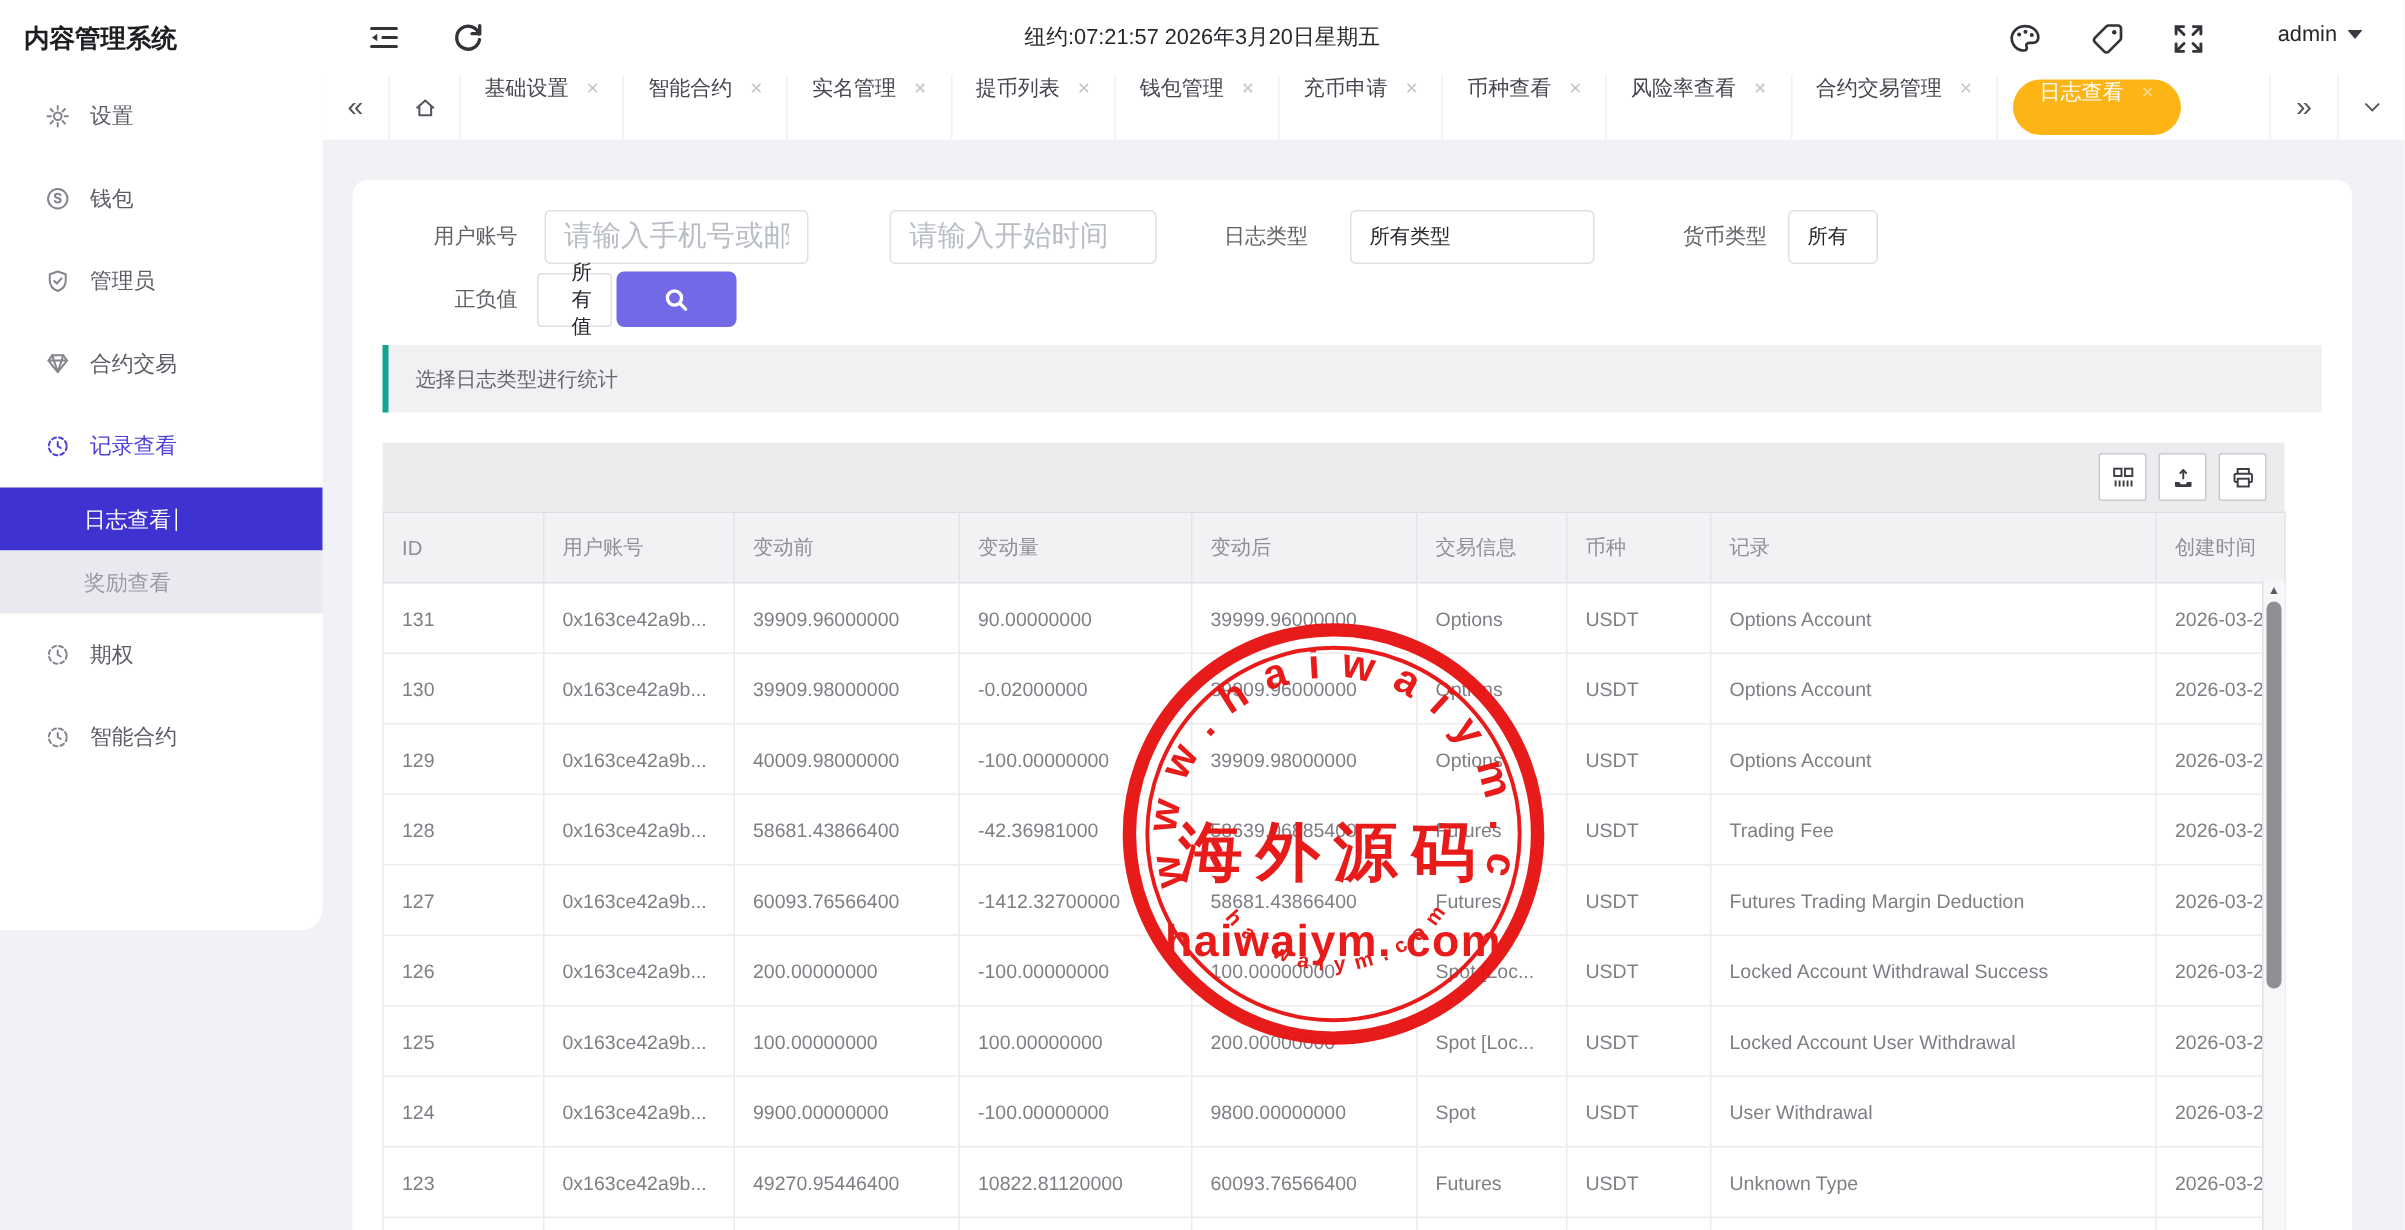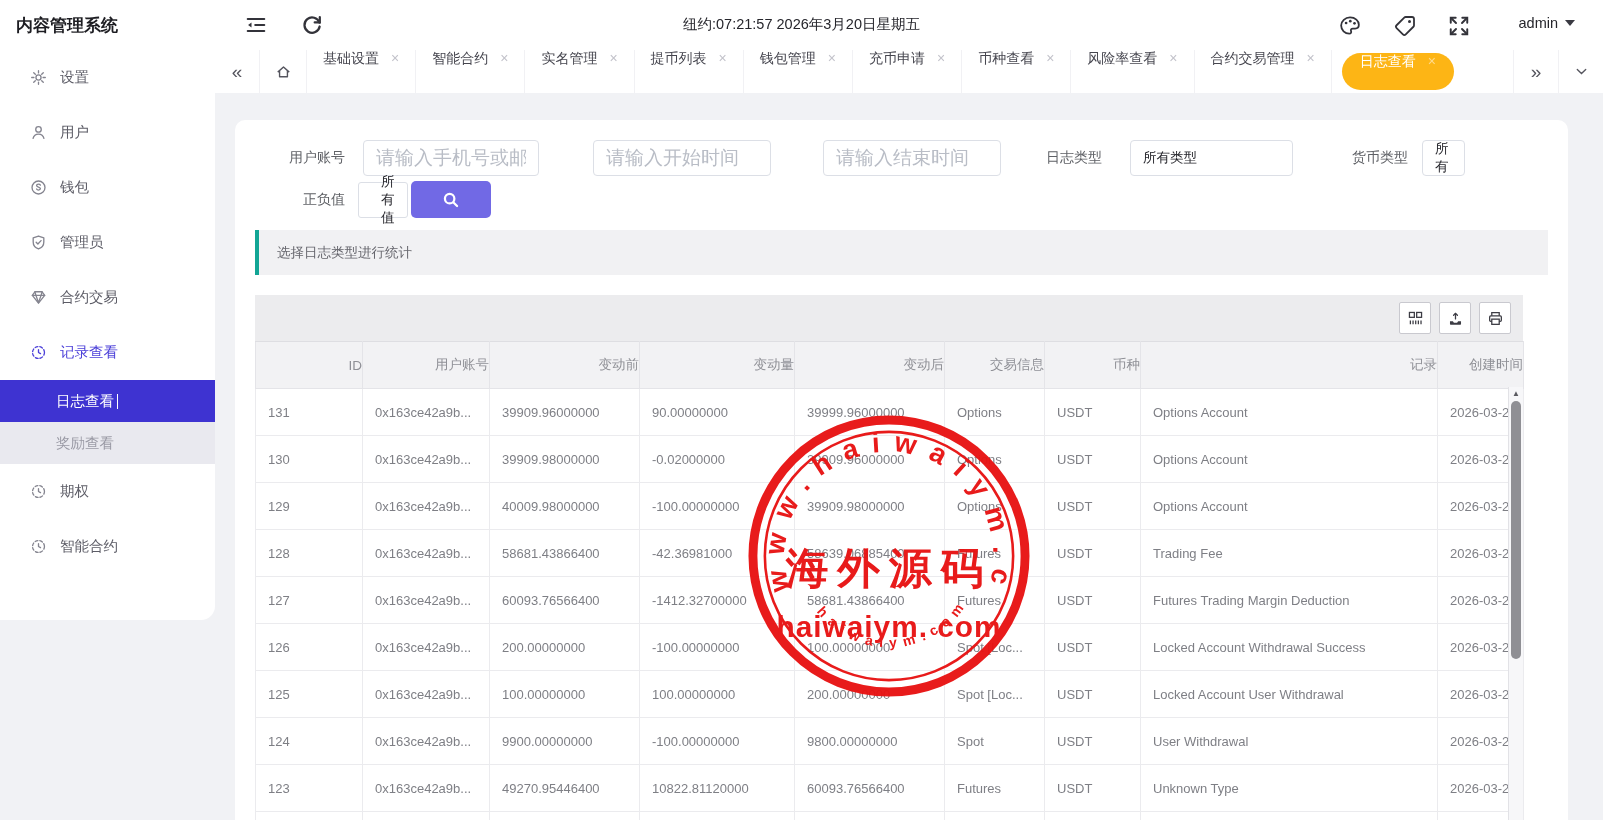--- a/index.html
+++ b/index.html
@@ -56,21 +56,21 @@
   
   .alert{margin:12px 20px 0 20px;height:45px;background:#f1f1f3;border-left:4px solid #12a595;display:flex;align-items:center;padding-left:18px;font-size:13.5px;color:#66666d}
   
   .tablewrap{position:relative;margin:20px 0 0 20px;width:1268px}
   .tbl-toolbar{height:46px;background:#ececee;display:flex;align-items:center;justify-content:flex-end;gap:8px;padding-right:12px;box-sizing:border-box}
   .tool-btn{width:30px;height:30px;background:#fff;border:1px solid #c9c9cf;border-radius:2px;display:flex;align-items:center;justify-content:center;color:#3c3c44;cursor:pointer}
   .tool-btn svg{width:17px;height:17px}
   table{border-collapse:collapse;table-layout:fixed;width:1268px}
   col.c0{width:107px}col.c1{width:127px}col.c2{width:150px}col.c3{width:155px}
   col.c4{width:150px}col.c5{width:100px}col.c6{width:96px}col.c7{width:297px}col.c8{width:86px}
-  th{height:46px;background:#f2f2f4;border:1px solid #e4e4e8;border-top:1px solid #dedee2;font-weight:normal;font-size:13.5px;color:#8f9096;text-align:right;padding:0 0 0 12px}
+  th{height:46px;background:#f2f2f4;border:1px solid #e4e4e8;border-top:1px solid #dedee2;font-weight:normal;font-size:13.5px;color:#8f9096;text-align:left;padding:0 0 0 12px}
   td{height:46px;background:#fff;border:1px solid #ebebee;font-size:13px;color:#7e7f85;padding:0 0 0 12px;white-space:nowrap;overflow:hidden}
   tr.partial td{height:24px;border-bottom:none}
   
   .vscroll{position:absolute;right:0;top:92px;width:14px;height:439px;background:#f7f7f9;border-left:1px solid #e2e2e6;z-index:2}
   .vscroll .up{position:absolute;top:2px;left:0;width:14px;text-align:center;font-size:8px;color:#5a5a60}
   .vscroll .thumb{position:absolute;top:14px;left:2px;width:10px;height:258px;background:#8f8f94;border-radius:6px}
   
   .stamp{position:absolute;left:745px;top:412px;width:288px;height:288px;z-index:9;pointer-events:none;opacity:.96}
   .stamp text{font-family:"Liberation Sans","DejaVu Sans",sans-serif}
 </style>
@@ -122,27 +122,20 @@
   <div id="side-list">
       <div class="side-item">
         <span class="si"><svg viewBox="0 0 16 16" fill="none" stroke="currentColor" stroke-width="1.25" stroke-linecap="round" stroke-linejoin="round">
             <circle cx="8" cy="8" r="2.4"></circle>
             <path d="M8 1.6v2.1M8 12.3v2.1M1.6 8h2.1M12.3 8h2.1M3.5 3.5 5 5M11 11l1.5 1.5M12.5 3.5 11 5M5 11l-1.5 1.5"></path>
           </svg></span>
         <span>设置</span>
       </div>
       <div class="side-item">
         <span class="si"><svg viewBox="0 0 16 16" fill="none" stroke="currentColor" stroke-width="1.25" stroke-linecap="round" stroke-linejoin="round">
-            <circle cx="8" cy="5.1" r="2.6"></circle>
-            <path d="M2.9 13.6c.6-2.7 2.6-4.1 5.1-4.1s4.5 1.4 5.1 4.1"></path>
-          </svg></span>
-        <span>用户</span>
-      </div>
-      <div class="side-item">
-        <span class="si"><svg viewBox="0 0 16 16" fill="none" stroke="currentColor" stroke-width="1.25" stroke-linecap="round" stroke-linejoin="round">
             <circle cx="8" cy="8" r="6.1"></circle>
             <path d="M9.8 5.8c-.4-.6-1-1-1.8-1-1 0-1.8.6-1.8 1.3 0 1.9 3.6 1 3.6 2.9 0 .8-.8 1.4-1.8 1.4-.8 0-1.5-.4-1.8-1"></path>
           </svg></span>
         <span>钱包</span>
       </div>
       <div class="side-item">
         <span class="si"><svg viewBox="0 0 16 16" fill="none" stroke="currentColor" stroke-width="1.25" stroke-linecap="round" stroke-linejoin="round">
             <path d="M8 1.9 13 3.6v3.9c0 3.1-2 5.5-5 6.6-3-1.1-5-3.5-5-6.6V3.6Z"></path>
             <path d="m5.8 7.8 1.6 1.6 3-3.2"></path>
           </svg></span>
@@ -247,25 +240,24 @@
   </div>
 </div>
 
 <div class="content">
   <div class="card">
 
     <div class="frow frow1">
       <span class="f-label">用户账号</span>
       <input class="f-input" style="width: 176px; margin-left: 18px;" placeholder="请输入手机号或邮箱">
       <input class="f-input" style="width: 178px; margin-left: 54px;" placeholder="请输入开始时间">
-      <input class="f-input" style="width: 178px; margin-left: 52px;" placeholder="请输入结束时间">
       <span class="f-label" style="width:auto;flex:0 0 auto;margin-left:45px">日志类型</span>
       <div class="f-select" style="width:163px;margin-left:28px">所有类型</div>
       <span class="f-label" style="width:auto;flex:0 0 auto;margin-left:59px">货币类型</span>
-      <div class="f-select" style="width:43px;margin-left:14px">所有</div>
+      <div class="f-select" style="width:60px;margin-left:14px">所有</div>
     </div>
 
     <div class="frow frow2">
       <span class="f-label">正负值</span>
       <div class="f-select" style="width:50px;margin-left:13px;border-radius:3px;padding:0 22px">所有值</div>
       <button class="search-btn">
         <svg viewBox="0 0 16 16" fill="none" stroke="#fff" stroke-width="2" stroke-linecap="round">
           <circle cx="6.8" cy="6.8" r="4.2"></circle>
             <path d="m10.2 10.2 3.2 3.2"></path>
         </svg>

